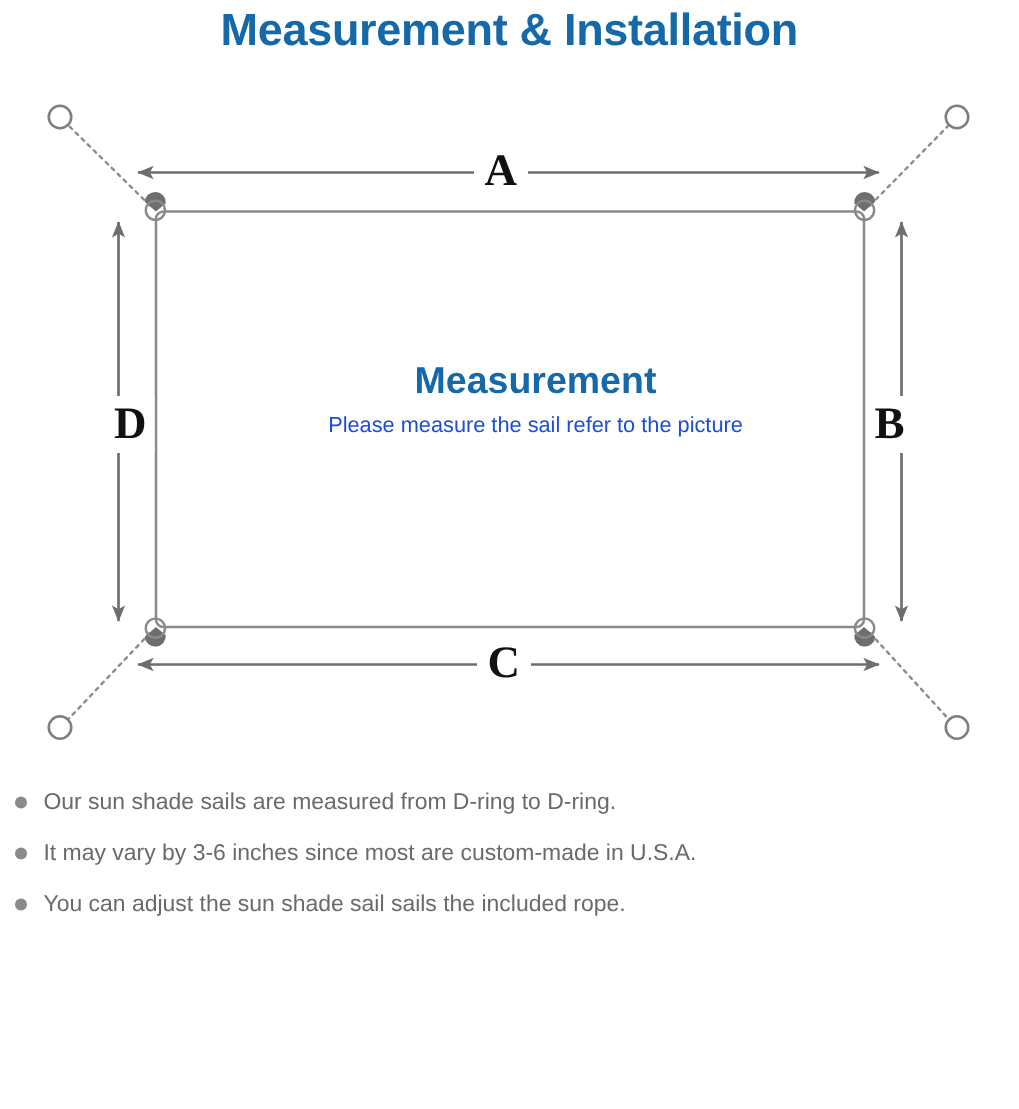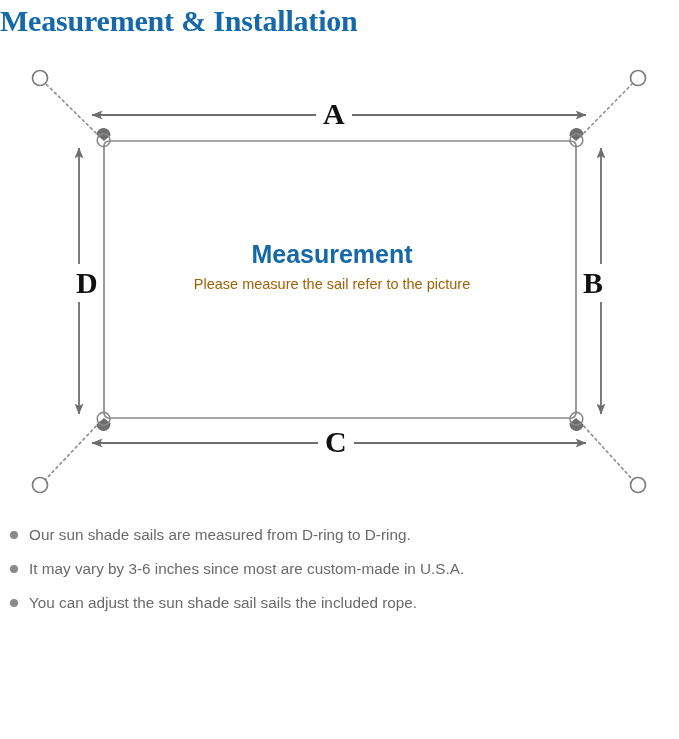--- a/index.html
+++ b/index.html
@@ -12,27 +12,27 @@
     font-family: "Liberation Sans", sans-serif;
     position: relative;
     overflow: hidden;
   }
 
   
   #page-title {
     position: absolute;
     left: 0; top: 20px;
     width: 679px;
+    text-align: center;
     font-size: 30px;
     font-weight: bold;
     color: #1569A8;
     letter-spacing: -0.2px;
     line-height: 34px;
     transform: translateY(-16px);
-    font-family: Liberation Serif, serif;
   }
 
   
   #diagram {
     position: absolute;
     left: 0; top: 0;
     width: 679px; height: 515px;
   }
   #diagram svg { display: block; }
 
@@ -48,34 +48,34 @@
     text-align: center;
   }
   #label-a { left: 316px; top: 99px; }
   #label-b { left: 578px; top: 264px; padding: 4px 5px; }
   #label-c { left: 318px; top: 427px; }
   #label-d { left: 71px;  top: 264px; padding: 4px 5px; }
 
   
   #center-caption {
     position: absolute;
-    left: 112px; top: 240px;
+    left: 137px; top: 240px;
     width: 440px;
     text-align: center;
   }
   #center-heading {
     font-size: 25px;
     font-weight: bold;
     color: #1569A8;
     line-height: 28px;
   }
   #center-sub {
     margin-top: 7px;
     font-size: 14.5px;
-    color: #a16207;
+    color: #1d4ed8;
     line-height: 18px;
   }
 
   
   #notes {
     position: absolute;
     left: 0px; top: 524px;
     width: 609px;
   }
   .note-item {

